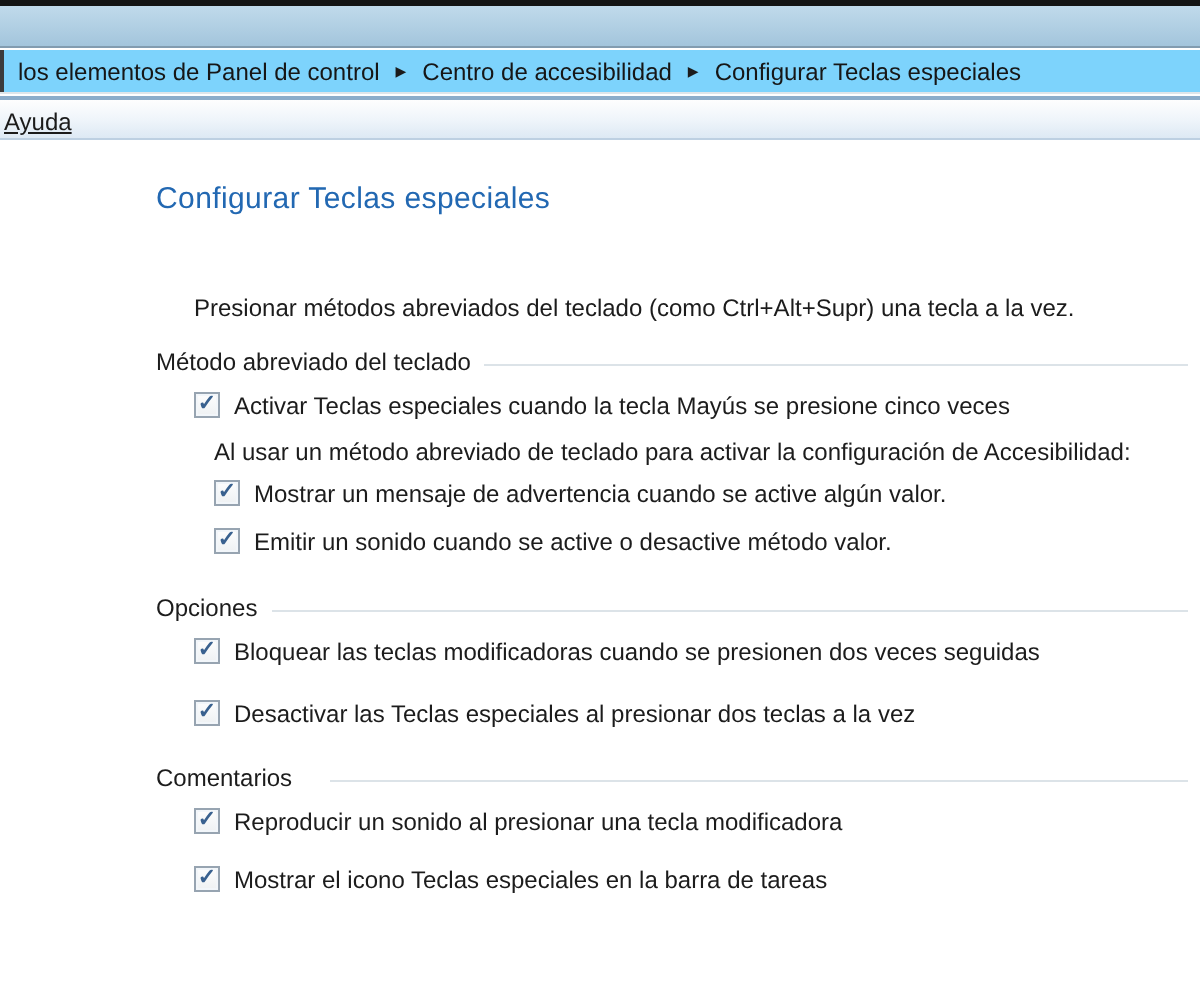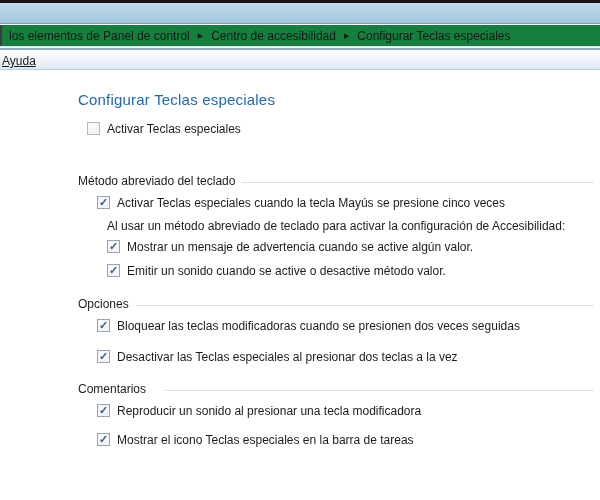--- a/index.html
+++ b/index.html
@@ -13,21 +13,21 @@
 
   
   .top-dark { position: absolute; top: 0; left: 0; right: 0; height: 3px; background: #141414; }
   .titlebar {
     position: absolute; top: 3px; left: 0; right: 0; height: 21px;
     background: linear-gradient(#c0daeb, #a3c5dc);
     border-bottom: 1px solid #829cb0;
   }
   .breadcrumb-bar {
     position: absolute; top: 25px; left: 0; right: 0; height: 22px;
-    background: #15803d;
+    background: #7dd3fc;
     border-bottom: 1px solid #dfe6ea;
   }
   .left-edge { position: absolute; left: 0; top: 0; bottom: 0; width: 2px; background: #3c3c3c; }
   .breadcrumb {
     display: flex; align-items: center; height: 100%;
     padding-left: 9px; gap: 8px;
     font-size: 12px; color: #161616; white-space: nowrap;
   }
   .crumb { cursor: default; }
   .crumb-sep { font-size: 7px; color: #1b1b1b; padding-top: 1px; }
@@ -105,25 +105,22 @@
   </div>
 
   <div class="menubar">
     <span class="menu-item">Ayuda</span>
   </div>
 
   <div class="content">
 
     <div class="page-title">Configurar Teclas especiales</div>
 
-    <div class="cbrow" style="left:87px; top:51px;">
-      <span class="cbox unchecked-style"></span>
-      <span>Activar Teclas especiales</span>
-    </div>
 
+    <div class="plain-text" style="left:97px; top:76px;">Presionar métodos abreviados del teclado (como Ctrl+Alt+Supr) una tecla a la vez.</div>
 
     <div class="section" style="top:103px;">
       <span>Método abreviado del teclado</span>
       <span class="divider"></span>
     </div>
 
     <div class="cbrow" style="left:97px; top:125px;">
       <span class="cbox checked">✓</span>
       <span>Activar Teclas especiales cuando la tecla Mayús se presione cinco veces</span>
     </div>

